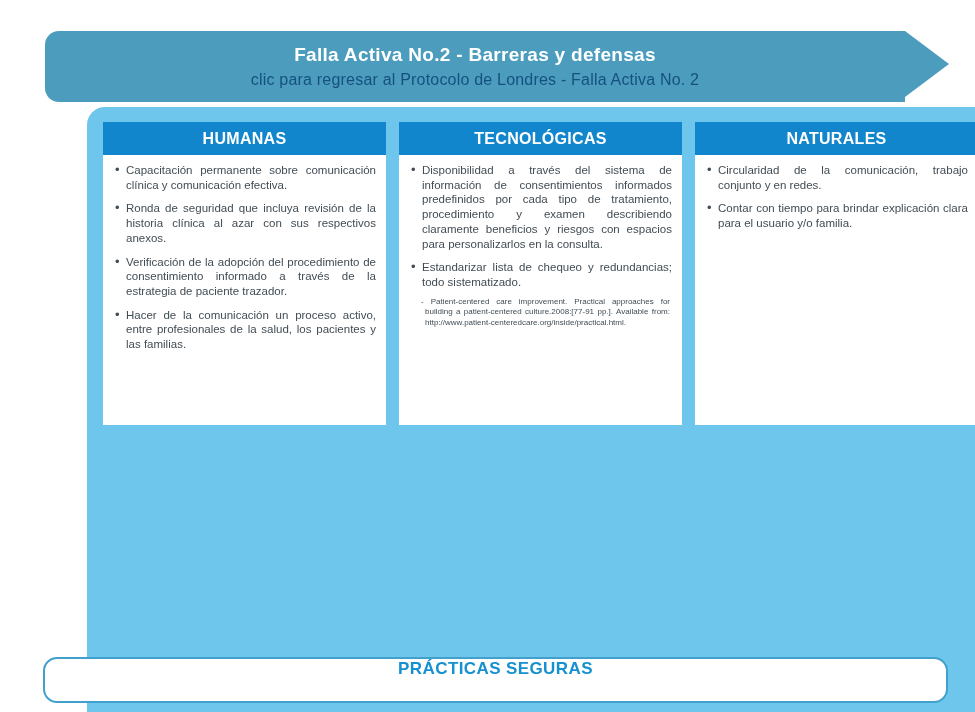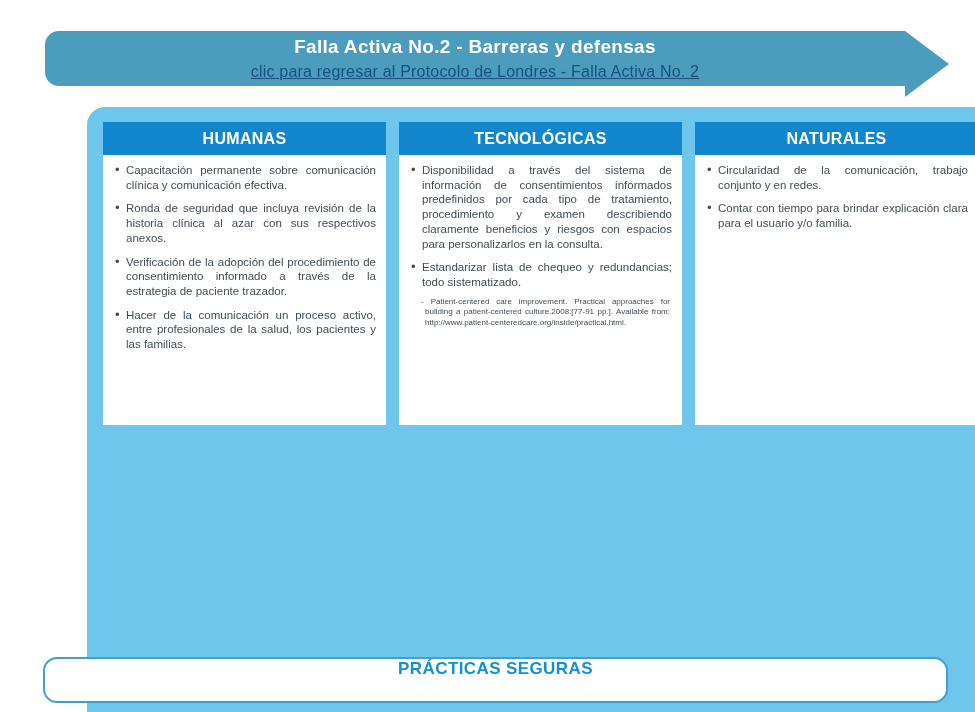--- a/index.html
+++ b/index.html
@@ -13,37 +13,37 @@
     --footer-text:#1590D0;
     --title-text:#FFFFFF;
   }
   *{margin:0;padding:0;box-sizing:border-box;}
   html,body{background:#fff;}
   body{font-family:"Liberation Sans", sans-serif;}
   .page{position:relative;width:975px;height:712px;background:#fff;overflow:hidden;}
 
   
   .banner{
-    position:absolute;left:45px;top:31px;width:860px;height:55px;
+    position:absolute;left:45px;top:31px;width:860px;height:71px;
     background:var(--banner-bg);
     border-radius:14px 0 0 14px;
     display:flex;flex-direction:column;align-items:center;justify-content:center;
     gap:5px;z-index:2;
   }
   .banner::after{
     content:"";position:absolute;right:-44px;top:0;
     border-top:33.5px solid transparent;
     border-bottom:33.5px solid transparent;
     border-left:44px solid var(--banner-bg);
   }
   .banner-title{
     color:var(--title-text);font-weight:700;font-size:19px;letter-spacing:.3px;
   }
   .banner-link{
-    color:var(--link-color);font-size:16px;text-decoration:underline;
+    color:var(--link-color);font-size:16px;
     letter-spacing:.2px;cursor:pointer;
   }
 
   
   .panel{
     position:absolute;left:43px;top:107px;width:907px;height:640px;
     background:var(--panel-bg);border-radius:18px;margin-left:44px;
   }
   .cards-row{
     position:absolute;left:16px;top:15px;width:875px;height:303px;

